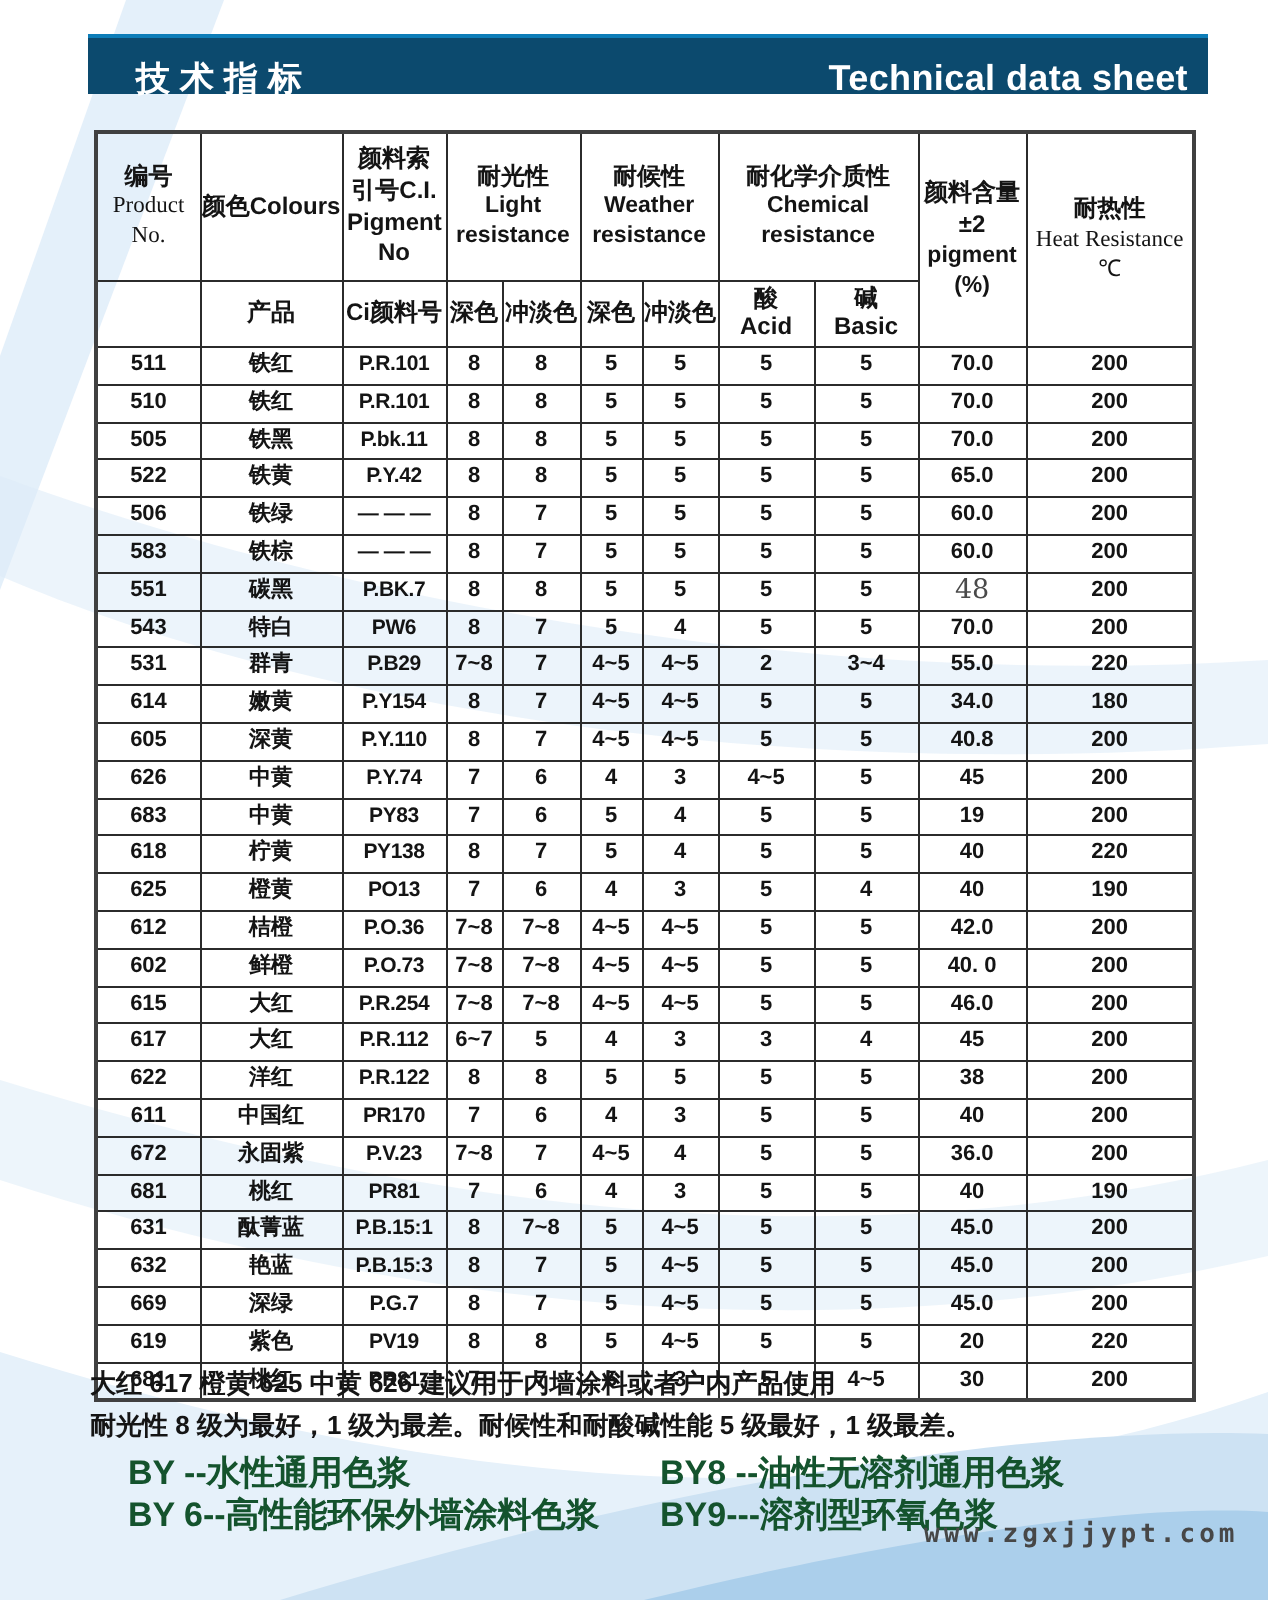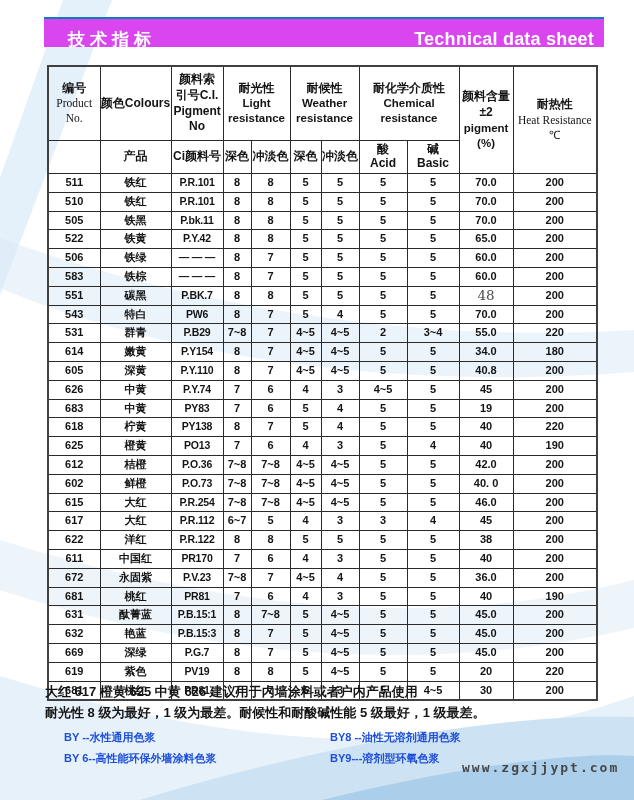--- a/index.html
+++ b/index.html
@@ -5,21 +5,21 @@
   html,body { margin:0; padding:0; }
   body {
     width:634px; height:800px; position:relative; overflow:hidden;
     background:#ffffff; font-family:"Liberation Sans",sans-serif;
   }
   .bg-svg { position:absolute; left:0; top:0; width:634px; height:800px; }
 
   
   .titlebar {
     position:absolute; left:44px; top:17px; width:560px; height:30px;
-    box-sizing:border-box; background:#d946ef; border-top:2px solid #0d7db8;
+    box-sizing:border-box; background:#0c4a6e; border-top:2px solid #0d7db8;
     display:flex; align-items:center; justify-content:space-between;
     padding:13px 10px 0 24px;
   }
   .title-cn { color:#ffffff; font-size:17px; font-weight:bold; letter-spacing:5px; }
   .title-en { color:#ffffff; font-size:18px; font-weight:bold; letter-spacing:0.2px; }
 
   
   table.sheet {
     position:absolute; left:47px; top:65px; width:549px;
     border-collapse:collapse; table-layout:fixed;
@@ -42,21 +42,21 @@
   }
 
   
   .notes {
     position:absolute; left:45px; top:681px;
     font-size:13px; font-weight:bold; line-height:21px; color:#151515;
   }
   .legend {
     position:absolute; left:64px; top:727px;
     display:grid; grid-template-columns:266px auto;
-    font-size:11px; font-weight:bold; line-height:20.5px; color:#1d4ed8;
+    font-size:17px; font-weight:bold; line-height:20.5px; color:#14532d;
   }
   .website {
     position:absolute; left:462px; top:760px;
     font-family:"DejaVu Sans Mono",monospace; font-size:13px; font-weight:bold;
     letter-spacing:2px; color:#474747;
   }
 </style>
 </head>
 <body>
 

